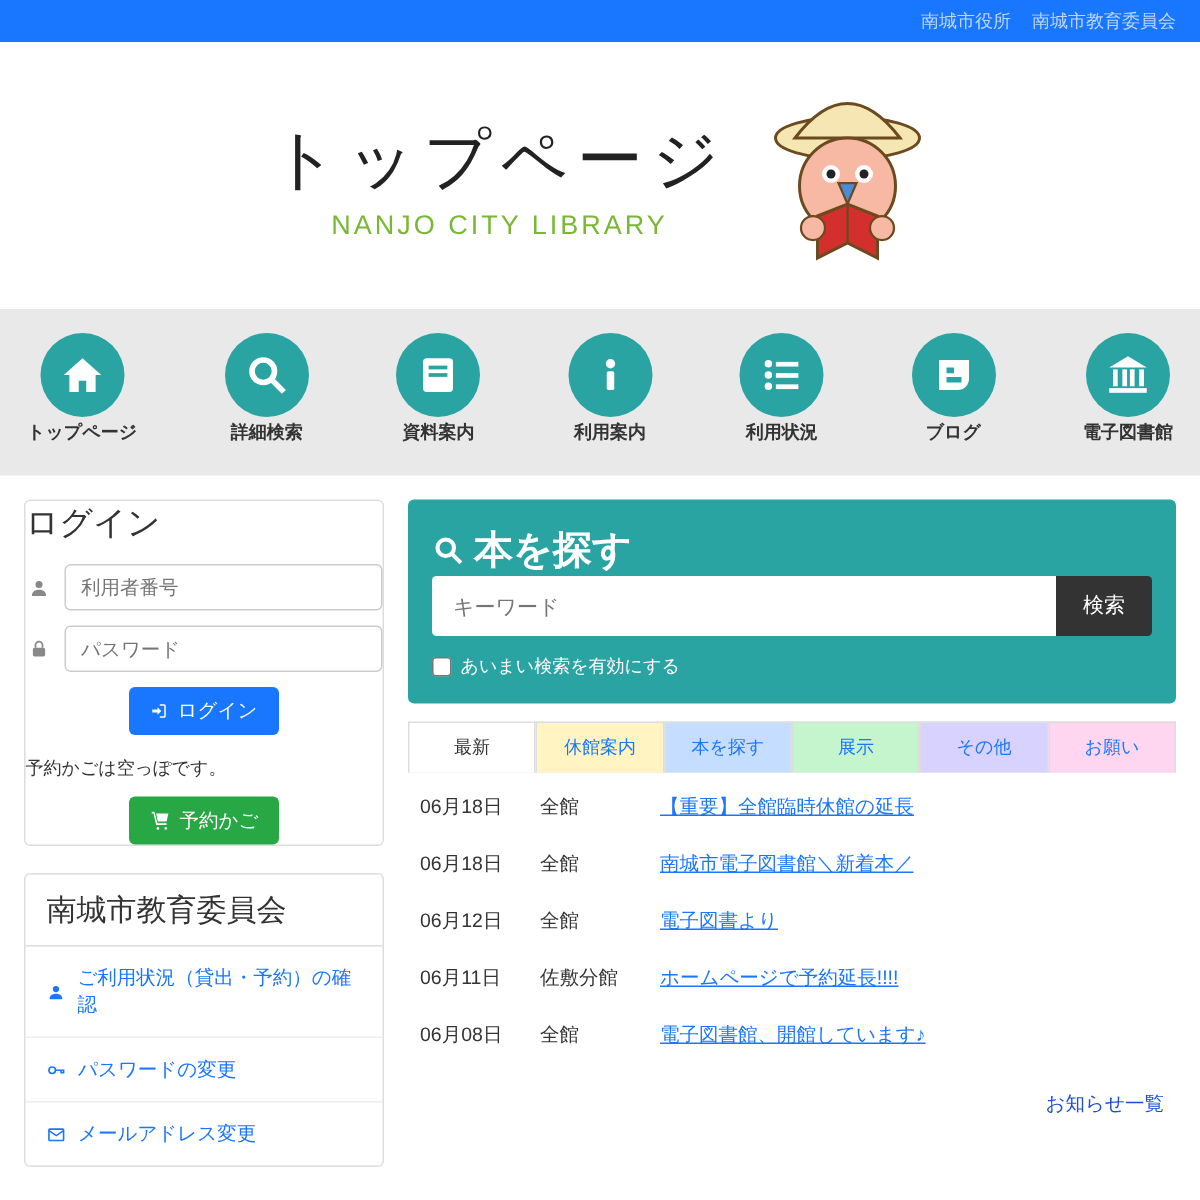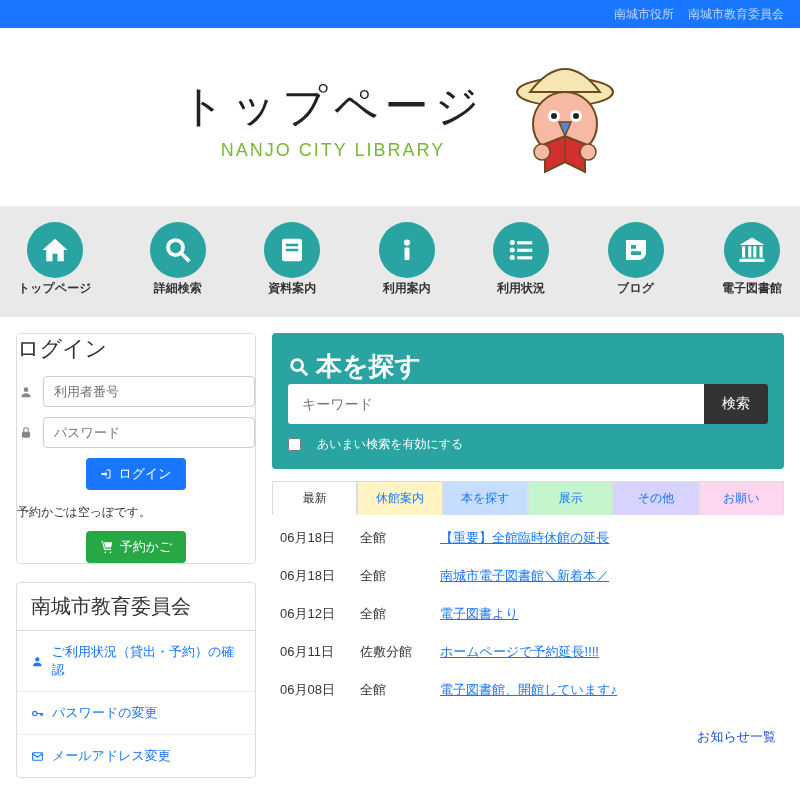--- a/index.html
+++ b/index.html
@@ -32,21 +32,21 @@
 .menu-title { font-size: 20px; padding: 10px 14px; border-bottom: 1px solid #ddd; }
 .menu-list a { display: flex; align-items: center; gap: 8px; padding: 12px 14px; border-bottom: 1px solid #eee; font-size: 13px; color: #1976ff; text-decoration: none; }
 .menu-list a:last-child { border-bottom: none; }
 .content { flex: 1; }
 .search-box { background: #2aa3a3; border-radius: 4px; padding: 16px; color: #fff; }
 .search-title { font-size: 26px; font-weight: bold; display: flex; align-items: center; gap: 6px; }
 .search-desc { font-size: 12px; margin: 6px 0 12px; }
 .search-row { display: flex; }
 .search-row input { flex: 1; padding: 12px 14px; border: none; font-size: 14px; border-radius: 3px 0 0 3px; }
 .search-row button { background: #333; color: #fff; border: none; padding: 0 18px; font-size: 14px; border-radius: 0 3px 3px 0; cursor: pointer; }
-.fuzzy { margin-top: 12px; font-size: 12px; display: flex; align-items: center; gap: 16px; }
+.fuzzy { margin-top: 12px; font-size: 12px; display: flex; align-items: center; gap: 6px; }
 .tabs { display: flex; margin-top: 12px; border-bottom: 1px solid #ddd; }
 .tab { flex: 1; text-align: center; padding: 8px 4px; font-size: 12px; cursor: pointer; border: 1px solid #ddd; border-bottom: none; margin-bottom: -1px; }
 .tab-active { background: #fff; color: #333; }
 .tab-yellow { background: #fff4c2; color: #1976ff; }
 .tab-blue { background: #c5deff; color: #1976ff; }
 .tab-green { background: #c5f5cd; color: #1976ff; }
 .tab-pink { background: #ffd6f0; color: #1976ff; }
 .tab-purple { background: #d7d2ff; color: #1976ff; }
 .news-table { width: 100%; border-collapse: collapse; margin-top: 4px; }
 .news-table td { padding: 10px 8px; font-size: 13px; }

